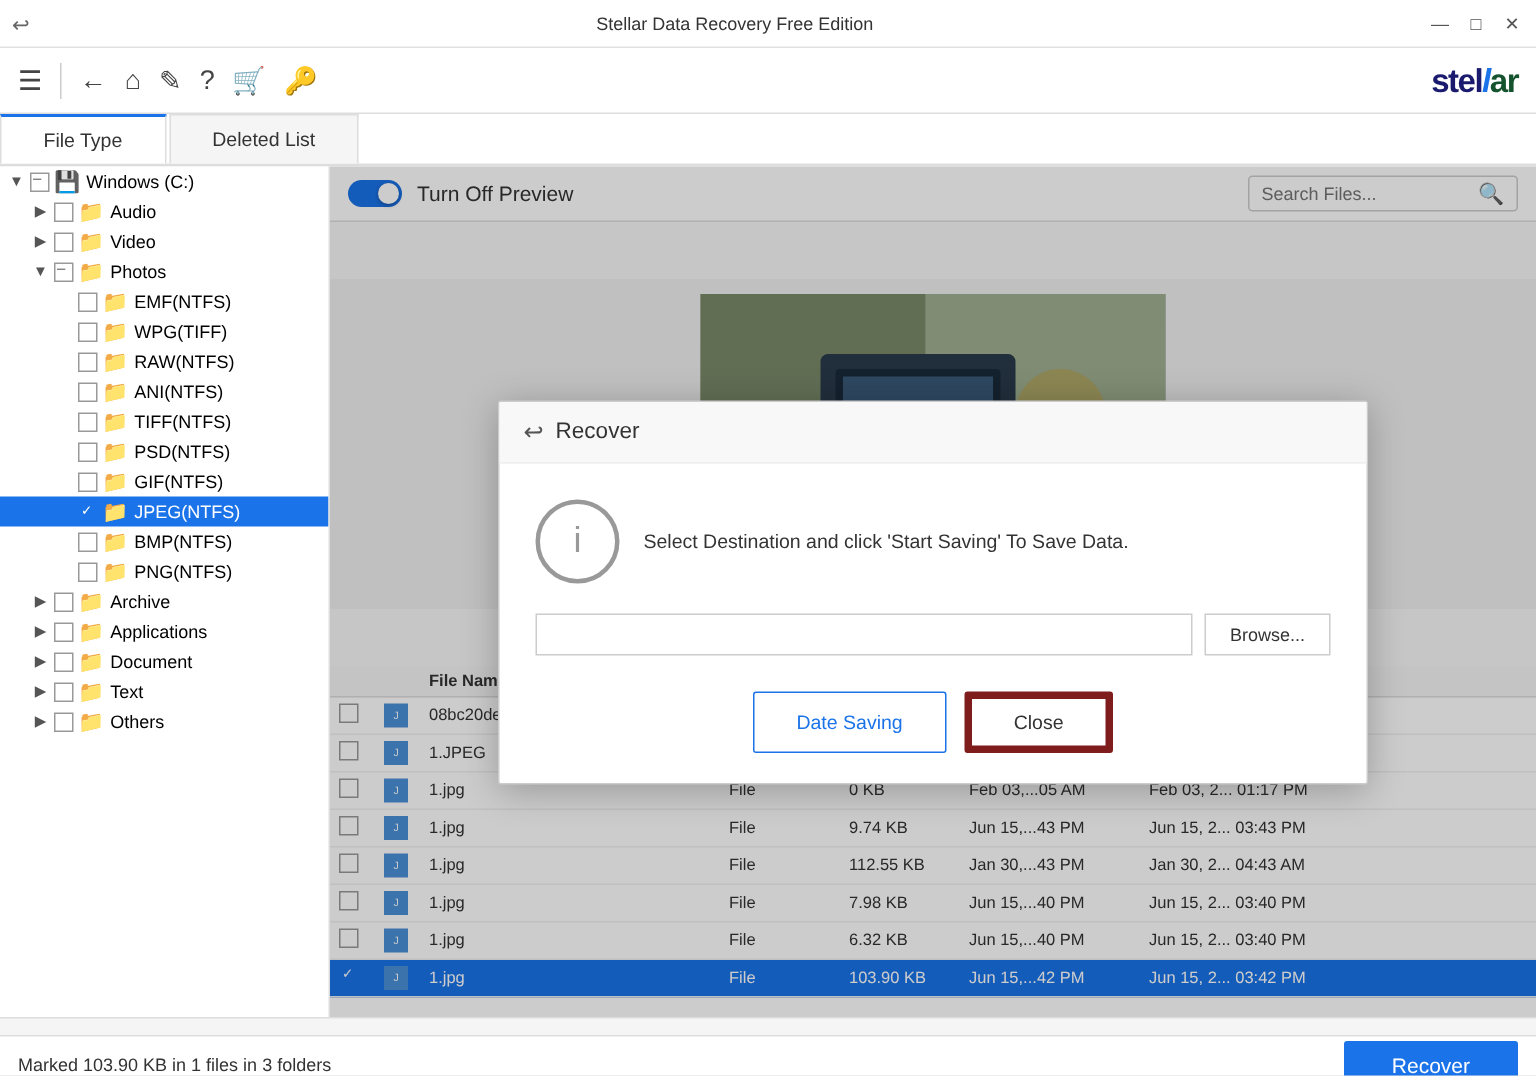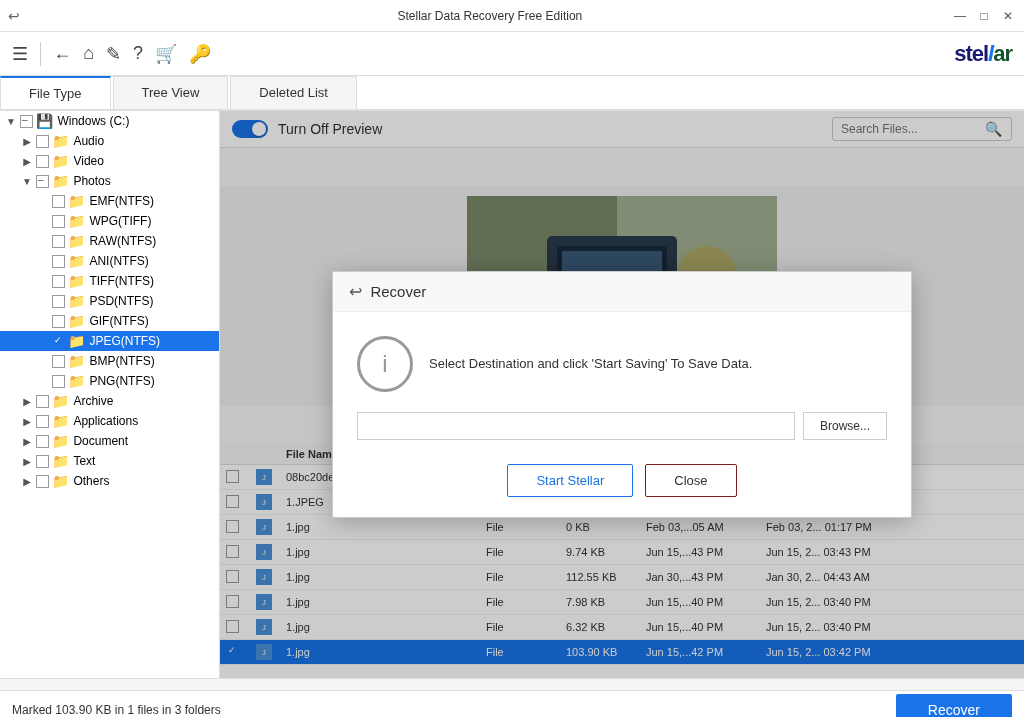--- a/index.html
+++ b/index.html
@@ -244,21 +244,21 @@
     }
     .modal-browse-btn {
       padding: 6px 16px; background: #fff; border: 1px solid #ccc; cursor: pointer; font-size: 12px; color: #333;
     }
     .modal-actions { display: flex; justify-content: center; gap: 12px; }
     .modal-start-btn {
       padding: 8px 28px; background: #fff; border: 1px solid #1a73e8; color: #1a73e8; 
       font-size: 13px; cursor: pointer; border-radius: 2px;
     }
     .modal-close-btn {
-      padding: 8px 28px; background: #fff; border: 1px solid #7f1d1d; color: #333;
+      padding: 8px 28px; background: #fff; border: 5px solid #7f1d1d; color: #333;
       font-size: 13px; cursor: pointer; border-radius: 2px;
     }
   </style>
 </head>
 <body>
 
 <div class="titlebar">
   <span class="titlebar-back-icon">↩</span>
   <span class="titlebar-title">Stellar Data Recovery Free Edition</span>
   <div class="titlebar-controls">
@@ -277,21 +277,20 @@
   <span class="toolbar-icon">?</span>
   <span class="toolbar-icon">🛒</span>
   <span class="toolbar-icon">🔑</span>
   <div class="toolbar-logo">
     <span style="color:#1a1a6e">stel</span><span style="color:#1a73e8; font-style:italic">l</span><span style="color:#14532d">ar</span>
   </div>
 </div>
 
 <div class="tabs">
   <div class="tab active">File Type</div>
-  <div class="tab">Tree View</div>
   <div class="tab">Deleted List</div>
 </div>
 
 <div class="main">
 
   <div class="sidebar" id="sidebar-tree">
       <div class="tree-item">
         <span class="expand-btn">▼</span>
         <span class="checkbox partial"></span>
         <span class="folder-icon">💾</span>
@@ -575,21 +574,21 @@
             <div class="info-circle">
               <span>i</span>
             </div>
             <div class="modal-info-text">Select Destination and click 'Start Saving' To Save Data.</div>
           </div>
           <div class="modal-path-row">
             <input class="modal-path-input" placeholder="" style="">
             <button class="modal-browse-btn">Browse...</button>
           </div>
           <div class="modal-actions">
-            <button class="modal-start-btn">Start Stellar</button>
+            <button class="modal-start-btn">Date Saving</button>
             <button class="modal-close-btn">Close</button>
           </div>
         </div>
       </div>
     </div>
   </div>
 </div>
 
 <div class="h-scroll"></div>
 

